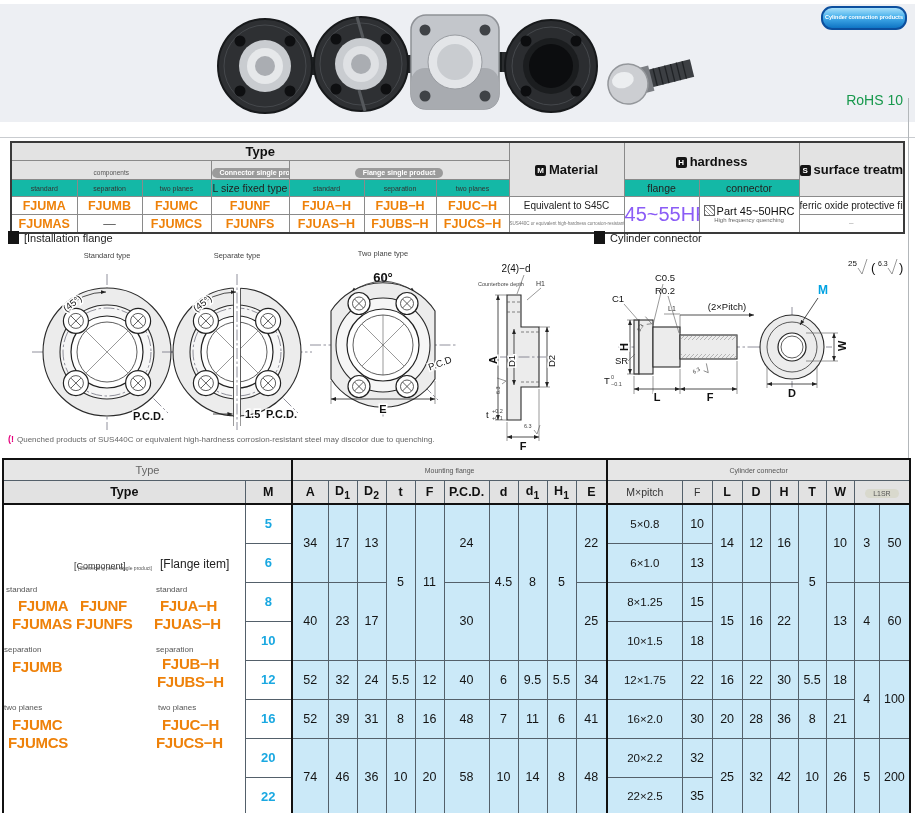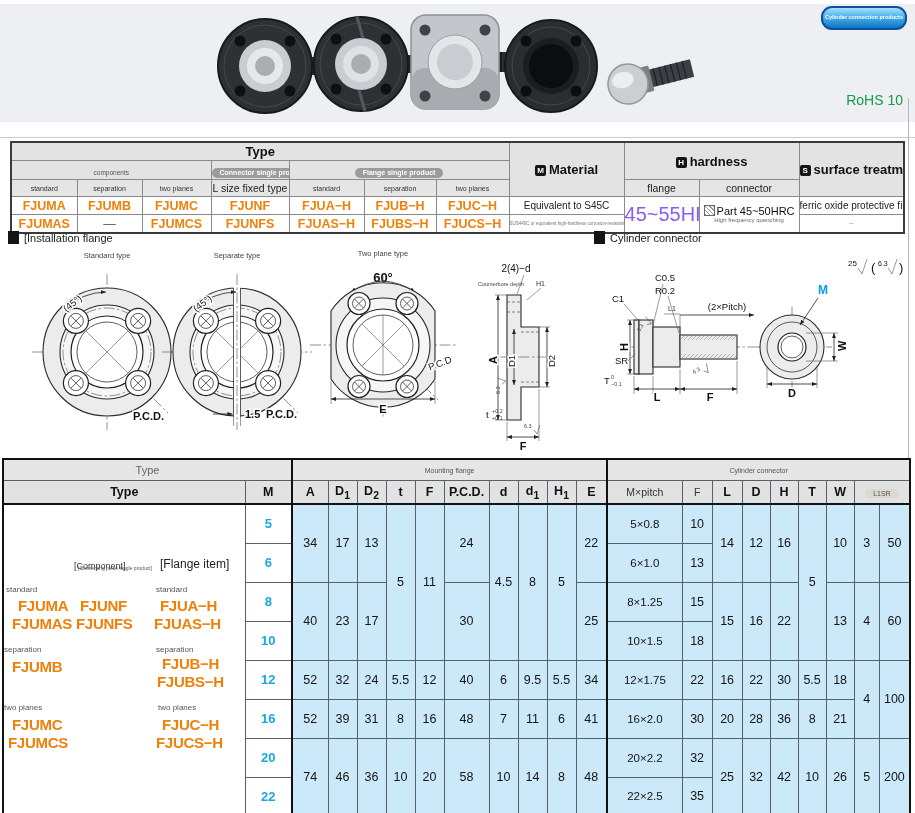--- a/index.html
+++ b/index.html
@@ -17,21 +17,21 @@
   
   .type-table{position:absolute;left:10px;top:141px;width:895px;border-collapse:collapse;table-layout:fixed;}
   .type-table td{border:1px solid #8a8a8a;text-align:center;vertical-align:middle;padding:0;overflow:hidden;white-space:nowrap;}
   .type-table{border:2px solid #3a3a3a;}
   .tt-title td{background:#e3e3e3;font-weight:bold;font-size:13px;height:17px;color:#111;}
   .tt-head{background:#e3e3e3;font-size:7px;color:#444;}
   .tt-groups td{background:#e3e3e3;height:15px;}
   .tt-groups .plain{font-size:6.5px;color:#555;}
   .badge{display:inline-block;background:#9b9b9b;color:#fff;border-radius:7px;
          font-size:7px;font-weight:bold;padding:1px 8px;line-height:1.2;}
-  .tt-subs td{background:#e5e5e5;height:16px;font-size:7px;color:#333;}
+  .tt-subs td{background:#14b8a6;height:16px;font-size:7px;color:#333;}
   .tt-subs td.big{font-size:10.5px;color:#222;}
   .tt-parts td{height:17px;font-size:12.5px;font-weight:bold;color:#ee8109;background:#fff;border-top-width:1.5px;}
   .tt-parts2 td{height:17px;font-size:12.5px;font-weight:bold;color:#ee8109;background:#fff;}
   .tt-parts2 td.dash{color:#555;font-weight:normal;}
   td.mat-val{font-size:10px;font-weight:normal;color:#222;}
   td.mat-note{font-size:4.5px;font-weight:normal;color:#777;}
   td.hrc{font-size:20px;font-weight:500;color:#8b5cf6;}
   td.conn-val{font-size:11px;font-weight:normal;color:#111;line-height:1.1;}
   .conn-sub{font-size:6px;color:#666;display:block;}
   td.surf-val{font-size:10px;font-weight:normal;color:#222;}
@@ -520,20 +520,23 @@
   <g>
     <text class="tl" x="848" y="38" style="font-size:8px">25</text>
     <path class="xl" d="M858,40 l4,6 l5,-15" stroke-width=".9"></path>
     <text class="tl" x="871" y="44" style="font-size:13px">(</text>
     <text class="tl" x="878" y="38" style="font-size:7px">6.3</text>
     <path class="xl" d="M888,40 l4,6 l5,-15" stroke-width=".9"></path>
     <text class="tl" x="899" y="44" style="font-size:13px">)</text>
   </g>
 </svg>
 
+<div class="footnote">
+  <span class="foot-ic">(!</span><span>Quenched products of SUS440C or equivalent high-hardness corrosion-resistant steel may discolor due to quenching.</span>
+</div>
 
 <table class="dim-table">
   <colgroup>
     <col style="width:242px">
         <col style="width:47px">
         <col style="width:36px">
         <col style="width:29px">
     <col style="width:29px">
         <col style="width:29px">
         <col style="width:29px">

